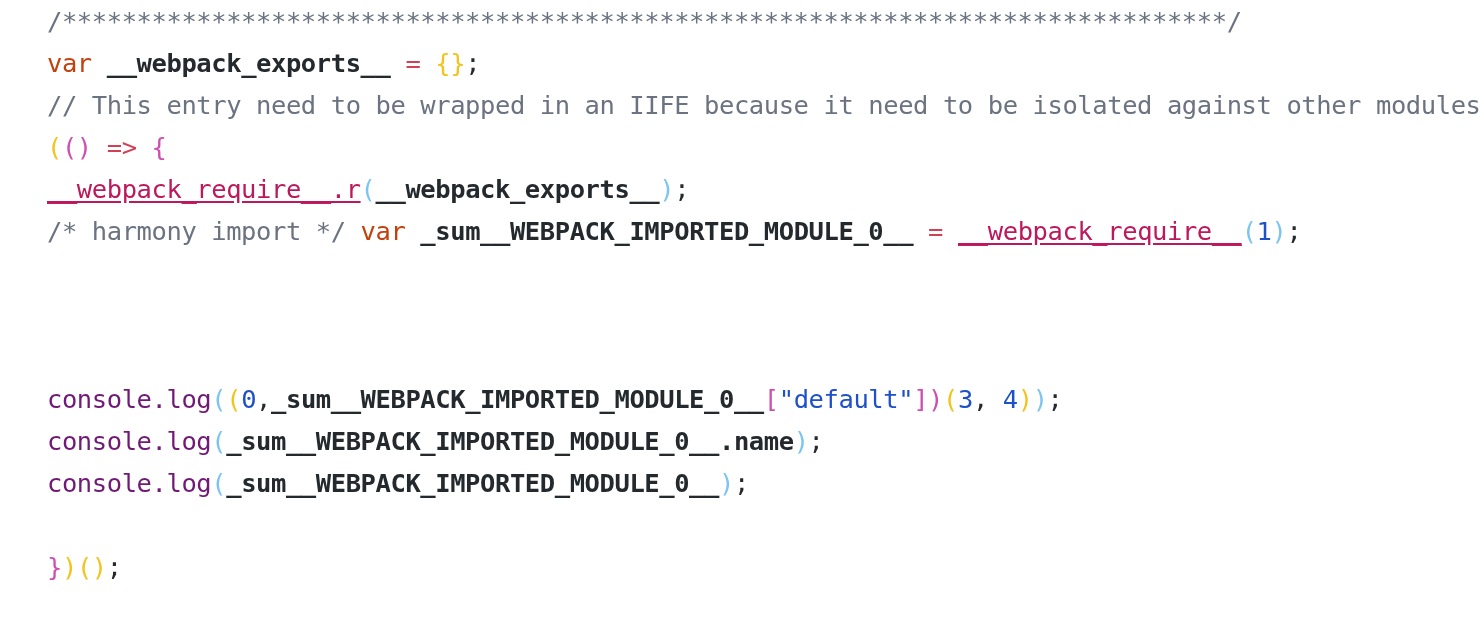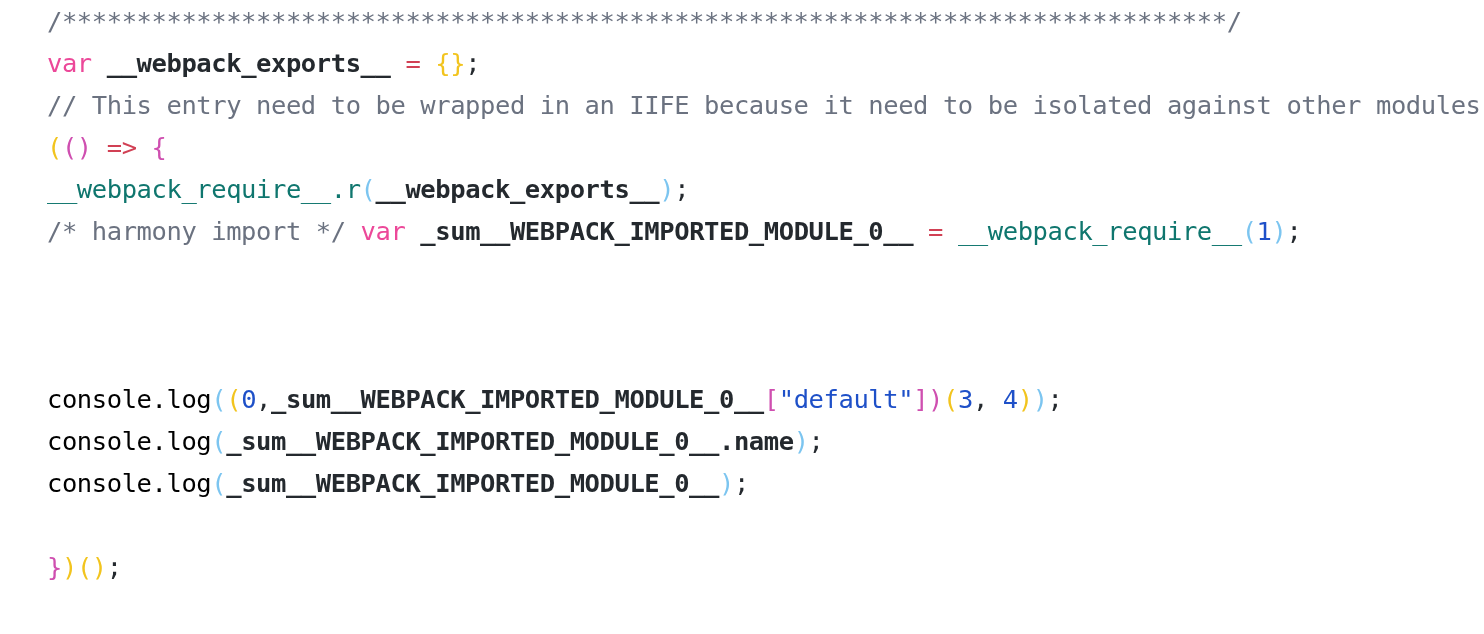--- a/index.html
+++ b/index.html
@@ -37,26 +37,26 @@
   }
   .code-line {
     height: 42px;
     white-space: pre;
     overflow: hidden;
   }
   .tok { white-space: pre; }
 
   
   .c-comment   { color: #6b7280; }
-  .c-keyword   { color: #ec4899; }
+  .c-keyword   { color: #c2410c; }
   .c-operator  { color: #d14054; }
   .c-plain     { color: #24292e; font-weight: bold; }
   .c-punct     { color: #24292e; }
-  .c-func      { color: #000000; }
-  .c-module    { color: #0f766e; text-underline-offset: 3px; }
+  .c-func      { color: #701a75; }
+  .c-module    { color: #be185d; text-decoration: underline; text-underline-offset: 3px; }
   .c-brace-y   { color: #f2c41e; }
   .c-paren-y   { color: #f2c41e; }
   .c-paren-b   { color: #7cc5f0; }
   .c-paren-m   { color: #cf4fb0; }
   .c-brace-m   { color: #cf4fb0; }
   .c-bracket-m { color: #cf4fb0; }
   .c-number    { color: #1e50c8; }
   .c-string    { color: #1e50c8; }
 </style>
 </head>

